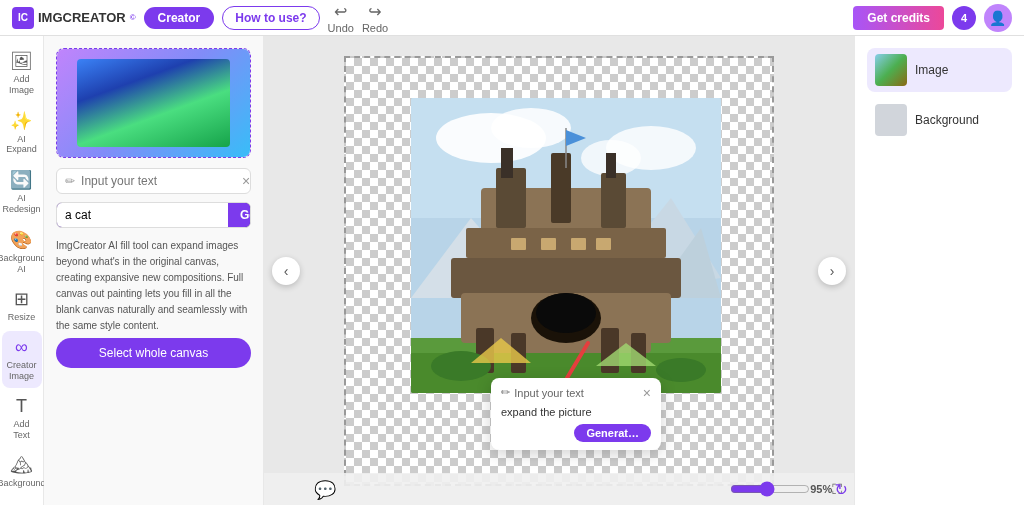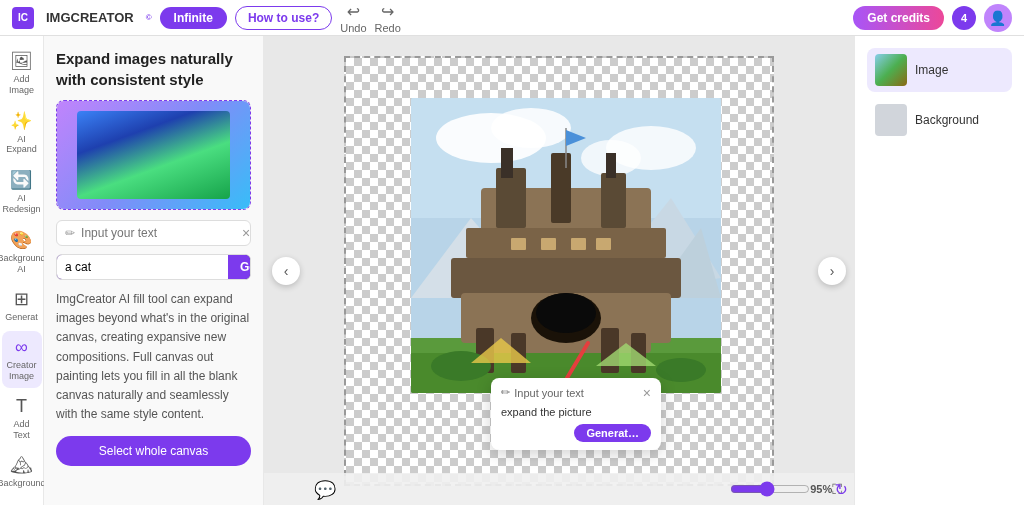--- a/index.html
+++ b/index.html
@@ -4,29 +4,29 @@
   <style>
     * { box-sizing: border-box; margin: 0; padding: 0; }
     body { font-family: -apple-system, BlinkMacSystemFont, 'Segoe UI', sans-serif; font-size: 13px; background: #f0f0f0; display: flex; flex-direction: column; height: 505px; overflow: hidden; }
 
     
     .topnav {
       display: flex; align-items: center; gap: 8px;
       background: #fff; border-bottom: 1px solid #e0e0e0;
       padding: 0 12px; height: 36px; flex-shrink: 0;
     }
-    .logo { display: flex; align-items: center; gap: 12px; font-weight: 700; font-size: 13px; color: #333; }
+    .logo { display: flex; align-items: center; gap: 4px; font-weight: 700; font-size: 13px; color: #333; }
     .logo-icon { width: 22px; height: 22px; background: #7c3aed; border-radius: 4px; display: flex; align-items: center; justify-content: center; color: #fff; font-size: 10px; font-weight: 900; }
     .logo-sup { font-size: 8px; color: #7c3aed; vertical-align: super; }
     .btn-download { background: #7c3aed; color: #fff; border: none; border-radius: 16px; padding: 4px 14px; font-size: 12px; font-weight: 600; cursor: pointer; }
     .btn-howtouse { background: #fff; color: #7c3aed; border: 1.5px solid #7c3aed; border-radius: 16px; padding: 4px 12px; font-size: 12px; font-weight: 600; cursor: pointer; }
     .btn-undo, .btn-redo { background: none; border: none; cursor: pointer; color: #666; font-size: 11px; display: flex; flex-direction: column; align-items: center; gap: 1px; }
     .undo-icon, .redo-icon { font-size: 16px; }
     .nav-spacer { flex: 1; }
-    .btn-getcredits { background: linear-gradient(90deg, #a855f7, #ec4899); color: #fff; border: none; border-radius: 12px; padding: 5px 14px; font-size: 12px; font-weight: 600; cursor: pointer; }
+    .btn-getcredits { background: linear-gradient(90deg, #a855f7, #ec4899); color: #fff; border: none; border-radius: 4px; padding: 5px 14px; font-size: 12px; font-weight: 600; cursor: pointer; }
     .credits-badge { background: #7c3aed; color: #fff; border-radius: 50%; width: 24px; height: 24px; display: flex; align-items: center; justify-content: center; font-size: 11px; font-weight: 700; }
     .avatar { width: 28px; height: 28px; border-radius: 50%; background: #c084fc; overflow: hidden; display: flex; align-items: center; justify-content: center; font-size: 14px; }
 
     
     .main { display: flex; flex: 1; overflow: hidden; }
 
     
     .sidebar { width: 44px; background: #fff; border-right: 1px solid #e8e8e8; display: flex; flex-direction: column; align-items: center; padding: 8px 0; gap: 2px; flex-shrink: 0; }
     .sidebar-item { display: flex; flex-direction: column; align-items: center; gap: 2px; padding: 6px 4px; border-radius: 8px; cursor: pointer; width: 40px; color: #555; }
     .sidebar-item.active { background: #ede9fe; color: #7c3aed; }
@@ -38,21 +38,21 @@
     .panel-title { font-size: 15px; font-weight: 700; color: #222; margin-bottom: 10px; line-height: 1.4; }
     .preview-container { position: relative; width: 100%; height: 110px; border: 1.5px dashed #7c3aed; border-radius: 8px; margin-bottom: 10px; overflow: hidden; background: #e8e4f0; }
     .preview-img-inner { position: absolute; top: 10px; left: 20px; right: 20px; bottom: 10px; background: linear-gradient(160deg, #3b82f6 0%, #1e40af 30%, #4ade80 60%, #16a34a 100%); border-radius: 4px; }
     .input-row { display: flex; align-items: center; gap: 6px; margin-bottom: 8px; background: #fff; border: 1px solid #ddd; border-radius: 6px; padding: 4px 8px; }
     .input-icon { font-size: 12px; color: #999; }
     .input-text { flex: 1; font-size: 12px; color: #333; border: none; outline: none; background: transparent; }
     .input-close { font-size: 14px; color: #999; cursor: pointer; }
     .prompt-row { display: flex; align-items: center; border: 1px solid #ddd; border-radius: 6px; overflow: hidden; margin-bottom: 10px; background: #4c1d95; }
     .prompt-input { flex: 1; border: none; outline: none; padding: 5px 8px; font-size: 12px; }
     .btn-generate { background: #7c3aed; color: #fff; border: none; padding: 5px 12px; font-size: 12px; font-weight: 600; cursor: pointer; }
-    .description { font-size: 12px; color: #555; line-height: 1.6; margin-bottom: 12px; }
+    .description { font-size: 10px; color: #555; line-height: 1.6; margin-bottom: 4px; }
     .btn-select-canvas { width: 100%; background: #7c3aed; color: #fff; border: none; border-radius: 20px; padding: 8px; font-size: 12px; font-weight: 400; cursor: pointer; }
 
     
     .canvas-area { flex: 1; background: #e8e8e8; position: relative; display: flex; align-items: center; justify-content: center; overflow: hidden; }
     .canvas-wrapper { position: relative; width: 430px; height: 430px; }
     .checkerboard { width: 100%; height: 100%; background-color: #fff;
       background-image: linear-gradient(45deg, #ccc 25%, transparent 25%),
         linear-gradient(-45deg, #ccc 25%, transparent 25%),
         linear-gradient(45deg, transparent 75%, #ccc 75%),
         linear-gradient(-45deg, transparent 75%, #ccc 75%);
@@ -104,21 +104,21 @@
   </style>
 </head>
 <body>
 
 <div class="topnav">
   <div class="logo">
     <div class="logo-icon">IC</div>
     <span>IMGCREATOR</span>
       <sup class="logo-sup">©</sup>
   </div>
-  <button class="btn-download">Infinite</button>
+  <button class="btn-download">Creator</button>
   <button class="btn-howtouse">How to use?</button>
   <button class="btn-undo">
     <span class="undo-icon">↩</span>
     <span>Undo</span>
   </button>
   <button class="btn-redo">
     <span class="redo-icon">↪</span>
     <span>Redo</span>
   </button>
   <div class="nav-spacer"></div>
@@ -141,38 +141,37 @@
     <div class="sidebar-item">
       <span class="sidebar-icon">🔄</span>
       <span class="sidebar-label">AI Redesign</span>
     </div>
     <div class="sidebar-item">
       <span class="sidebar-icon">🎨</span>
       <span class="sidebar-label">Background AI</span>
     </div>
     <div class="sidebar-item">
       <span class="sidebar-icon">⊞</span>
-      <span class="sidebar-label">Generat</span>
+      <span class="sidebar-label">Resize</span>
     </div>
     <div class="sidebar-item active">
       <span class="sidebar-icon">∞</span>
       <span class="sidebar-label">Creator Image</span>
     </div>
     <div class="sidebar-item">
       <span class="sidebar-icon">T</span>
       <span class="sidebar-label">Add Text</span>
     </div>
     <div class="sidebar-item">
       <span class="sidebar-icon">🏔</span>
       <span class="sidebar-label">Background</span>
     </div>
   </div>
 
   <div class="left-panel">
-    <div class="panel-title">Expand images naturally with consistent style</div>
     <div class="preview-container">
       <div style="width:100%;height:100%;background:linear-gradient(135deg,#c084fc 0%,#818cf8 50%,#38bdf8 100%);"></div>
       <div class="preview-img-inner"></div>
     </div>
     <div class="input-row">
       <span class="input-icon">✏</span>
       <input class="input-text" type="text" value="" placeholder="Input your text" style="">
       <span class="input-close">×</span>
     </div>
     <div class="prompt-row">

